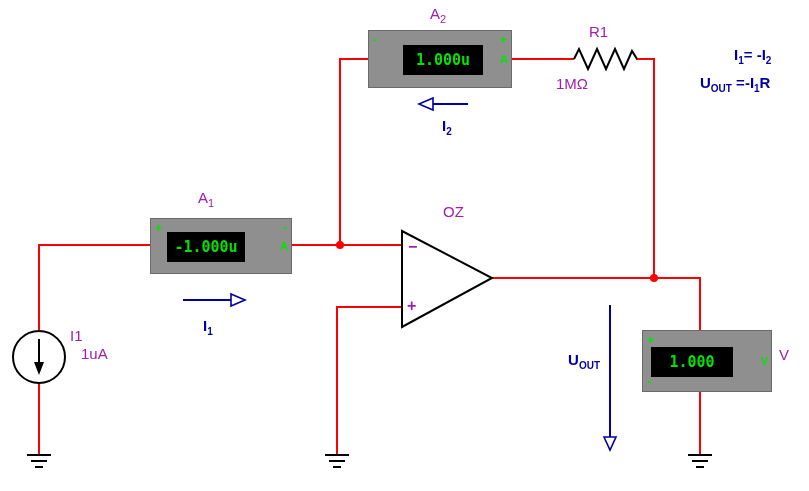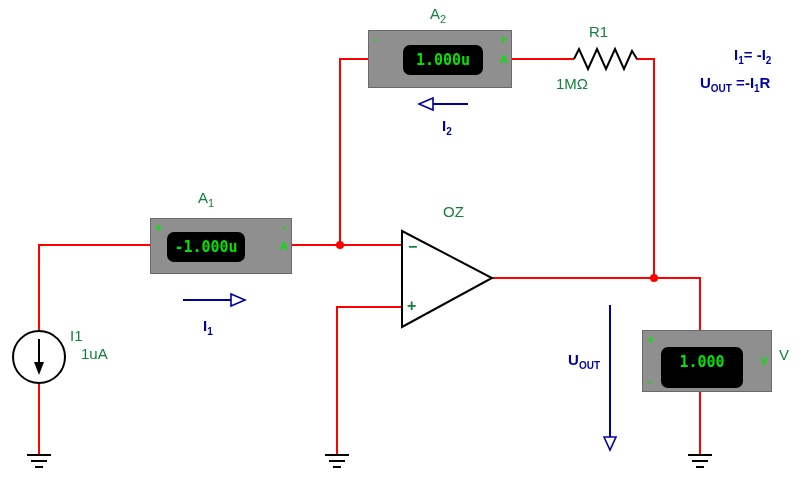--- a/index.html
+++ b/index.html
@@ -14,28 +14,28 @@
   #canvas{position:relative;width:809px;height:491px;background:#ffffff;overflow:hidden;}
   .wire{position:absolute;background:var(--wire);}
   .dot{position:absolute;width:8px;height:8px;border-radius:50%;background:var(--wire);}
   svg.overlay{position:absolute;left:0;top:0;}
   .sym{fill:none;stroke:#000;stroke-width:2;}
   .fillwhite{fill:#fff;}
   .symfill{fill:#000;stroke:none;}
   .gnd line{stroke:#000;stroke-width:2;}
   .bluearrow line{stroke:var(--blue);stroke-width:2;}
   .bluearrow polygon{fill:#fff;stroke:var(--blue);stroke-width:1.6;}
-  .lbl{position:absolute;font-size:15px;color:#15803d;white-space:nowrap;line-height:1.2;}
+  .lbl{position:absolute;font-size:15px;color:#a21caf;white-space:nowrap;line-height:1.2;}
   .lbl sub{font-size:11px;}
   .blue{color:var(--blue);font-weight:bold;}
   .blue sub{font-size:10px;font-weight:bold;}
   .meter{position:absolute;background:var(--meterbody);border:1px solid var(--meterborder);}
   .display{position:absolute;background:#000;color:var(--displaytext);
            font-family:"DejaVu Sans Mono",monospace;font-weight:bold;font-size:15px;
-           text-align:center;line-height:30px;border-radius:7px;}
+           text-align:center;line-height:30px;}
   .term{position:absolute;color:var(--displaytext);font-size:12px;font-weight:bold;line-height:1;}
   .tl{left:4px;top:3px;} .tr{right:4px;top:3px;} .bl{left:4px;bottom:3px;}
   .unit{position:absolute;right:3px;top:50%;transform:translateY(-50%);
         color:var(--displaytext);font-size:11px;font-weight:bold;}
   .opsign{font-size:16px;font-weight:bold;}
   .right{text-align:right;}
 </style>
 </head>
 <body>
 
@@ -116,21 +116,21 @@
     <div class="display" style="left:34px;top:14px;width:80px;height:30px">1.000u</div>
   </div>
   <div class="lbl" style="left:430px;top:5px">
     <span>A</span><sub>2</sub>
   </div>
 
   <div class="meter" style="left:642px;top:330px;width:130px;height:62px">
     <span class="term tl">+</span>
     <span class="term bl">-</span>
     <span class="unit">V</span>
-    <div class="display" style="left:18px;top:16px;width:82px;height:41px">1.000</div>
+    <div class="display" style="left:8px;top:16px;width:82px;height:30px">1.000</div>
   </div>
   <div class="lbl" style="left:779px;top:346px">V</div>
 
   <div class="lbl" style="left:589px;top:23px">R1</div>
   <div class="lbl" style="left:556px;top:75px">1MΩ</div>
 
   <div class="lbl" style="left:443px;top:203px">OZ</div>
   <div class="lbl opsign" style="left:408px;top:237px">−</div>
   <div class="lbl opsign" style="left:407px;top:296px">+</div>
 

